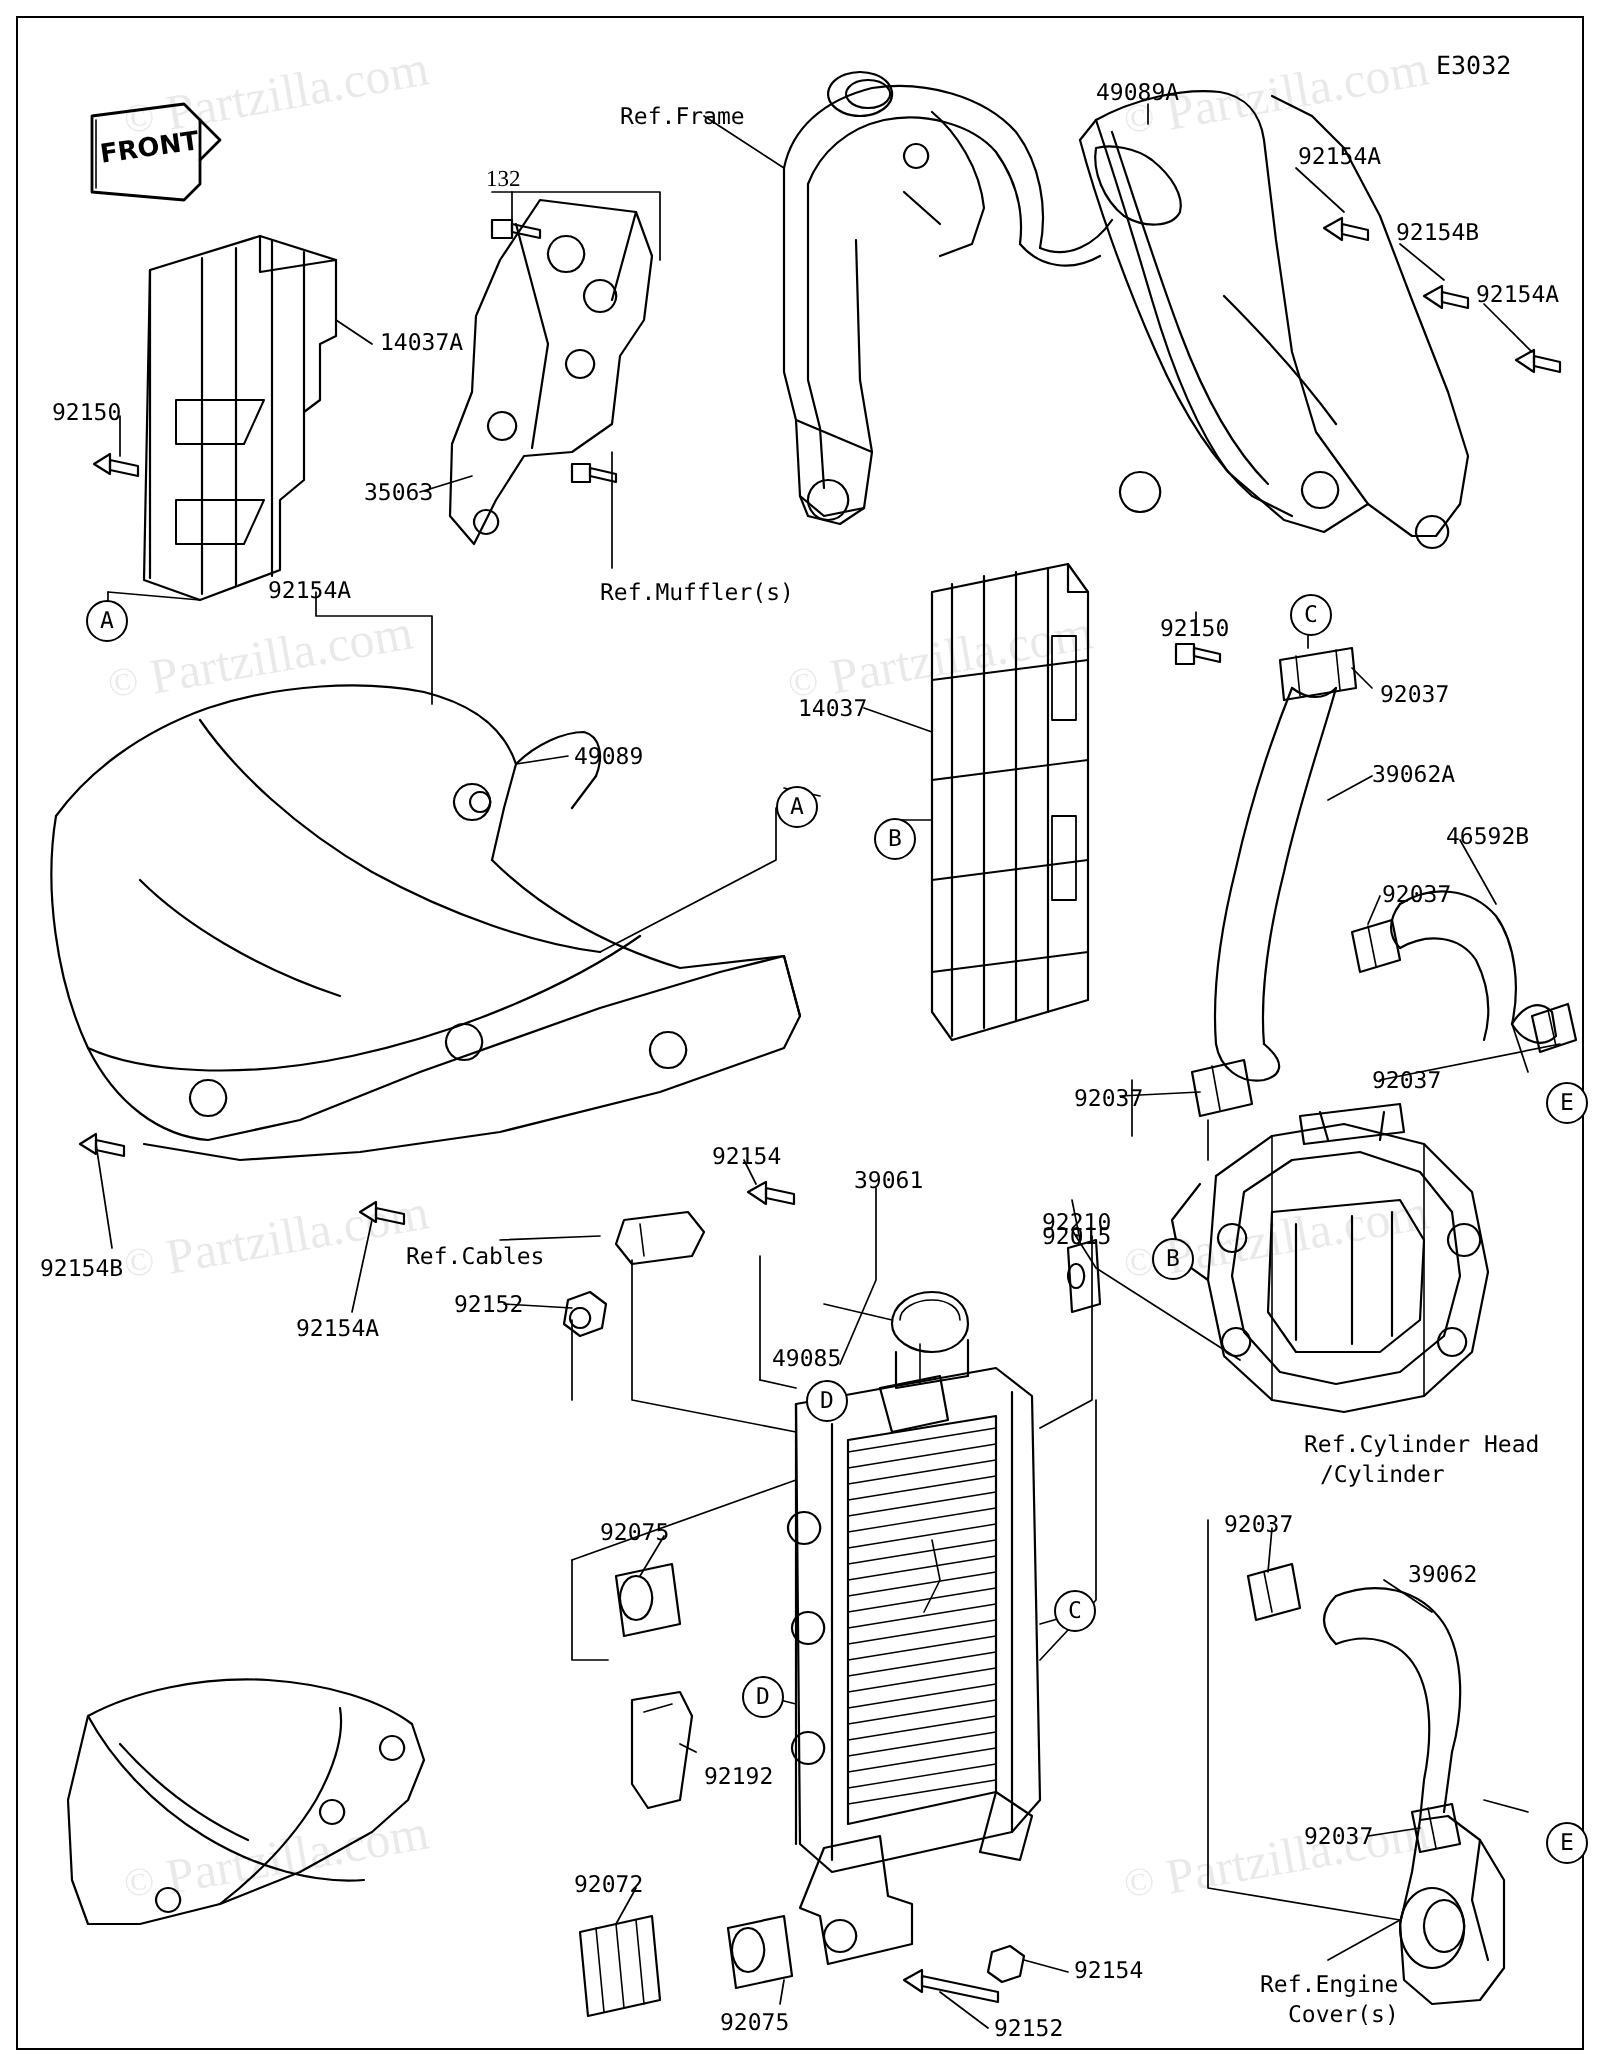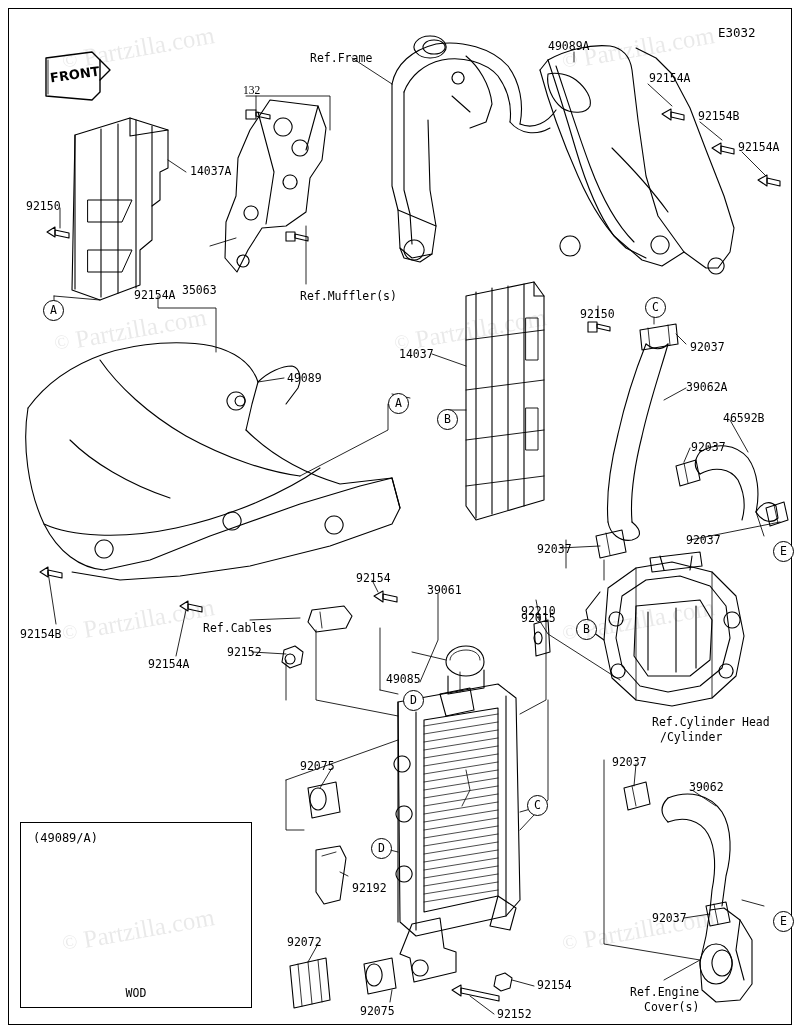--- a/index.html
+++ b/index.html
@@ -396,21 +396,21 @@
   <div class="lbl big" style="left:718px;top:26px;">E3032</div>
 
   <div class="lbl" style="left:310px;top:52px;">Ref.Frame</div>
   <div class="lbl" style="left:243px;top:84px;font-family:Liberation Serif, serif;">132</div>
   <div class="lbl" style="left:548px;top:40px;">49089A</div>
   <div class="lbl" style="left:649px;top:72px;">92154A</div>
   <div class="lbl" style="left:698px;top:110px;">92154B</div>
   <div class="lbl" style="left:738px;top:141px;">92154A</div>
   <div class="lbl" style="left:190px;top:165px;">14037A</div>
   <div class="lbl" style="left:26px;top:200px;">92150</div>
-  <div class="lbl" style="left:182px;top:240px;margin-top:44px;">35063</div>
+  <div class="lbl" style="left:182px;top:240px;">35063</div>
   <div class="lbl" style="left:300px;top:290px;">Ref.Muffler(s)</div>
   <div class="lbl" style="left:134px;top:289px;">92154A</div>
   <div class="lbl" style="left:580px;top:308px;">92150</div>
   <div class="lbl" style="left:690px;top:341px;">92037</div>
   <div class="lbl" style="left:399px;top:348px;">14037</div>
   <div class="lbl" style="left:287px;top:372px;">49089</div>
   <div class="lbl" style="left:686px;top:381px;">39062A</div>
   <div class="lbl" style="left:723px;top:412px;">46592B</div>
   <div class="lbl" style="left:691px;top:441px;">92037</div>
   <div class="lbl" style="left:686px;top:534px;">92037</div>
@@ -421,45 +421,41 @@
   <div class="lbl" style="left:521px;top:605px;">92210</div>
   <div class="lbl" style="left:20px;top:628px;">92154B</div>
   <div class="lbl" style="left:203px;top:622px;">Ref.Cables</div>
   <div class="lbl" style="left:227px;top:646px;">92152</div>
   <div class="lbl" style="left:386px;top:645px;margin-top:28px;">49085</div>
   <div class="lbl" style="left:148px;top:658px;">92154A</div>
   <div class="lbl" style="left:652px;top:716px;">Ref.Cylinder Head</div>
   <div class="lbl" style="left:660px;top:731px;">/Cylinder</div>
   <div class="lbl" style="left:300px;top:760px;">92075</div>
   <div class="lbl" style="left:612px;top:756px;">92037</div>
-  <div class="lbl" style="left:689px;top:781px;text-align:right;">39062</div>
+  <div class="lbl" style="left:704px;top:781px;text-align:right;">39062</div>
   <div class="lbl" style="left:352px;top:882px;">92192</div>
   <div class="lbl" style="left:652px;top:912px;">92037</div>
   <div class="lbl" style="left:287px;top:936px;">92072</div>
   <div class="lbl" style="left:537px;top:979px;">92154</div>
   <div class="lbl" style="left:360px;top:1005px;">92075</div>
   <div class="lbl" style="left:497px;top:1008px;">92152</div>
   <div class="lbl" style="left:630px;top:986px;">Ref.Engine</div>
   <div class="lbl" style="left:644px;top:1001px;">Cover(s)</div>
 
   <div class="circ" style="left:43px;top:300px;">A</div>
   <div class="circ" style="left:388px;top:393px;">A</div>
   <div class="circ" style="left:437px;top:409px;">B</div>
   <div class="circ" style="left:645px;top:297px;">C</div>
   <div class="circ" style="left:773px;top:541px;">E</div>
   <div class="circ" style="left:576px;top:619px;">B</div>
   <div class="circ" style="left:403px;top:690px;">D</div>
   <div class="circ" style="left:527px;top:795px;">C</div>
   <div class="circ" style="left:371px;top:838px;">D</div>
   <div class="circ" style="left:773px;top:911px;">E</div>
 
-  <div class="inset">
-    <div class="cap">(49089/A)</div>
-    <div class="wod">WOD</div>
-  </div>
 
   <div class="wm" style="left:60px;top:48px;"><span class="c">©</span> <span>Partzilla.com</span></div>
   <div class="wm" style="left:560px;top:48px;"><span class="c">©</span> <span>Partzilla.com</span></div>
   <div class="wm" style="left:52px;top:330px;"><span class="c">©</span> <span>Partzilla.com</span></div>
   <div class="wm" style="left:392px;top:330px;"><span class="c">©</span> <span>Partzilla.com</span></div>
   <div class="wm" style="left:60px;top:620px;"><span class="c">©</span> <span>Partzilla.com</span></div>
   <div class="wm" style="left:560px;top:620px;"><span class="c">©</span> <span>Partzilla.com</span></div>
   <div class="wm" style="left:60px;top:930px;"><span class="c">©</span> <span>Partzilla.com</span></div>
   <div class="wm" style="left:560px;top:930px;"><span class="c">©</span> <span>Partzilla.com</span></div>
 

